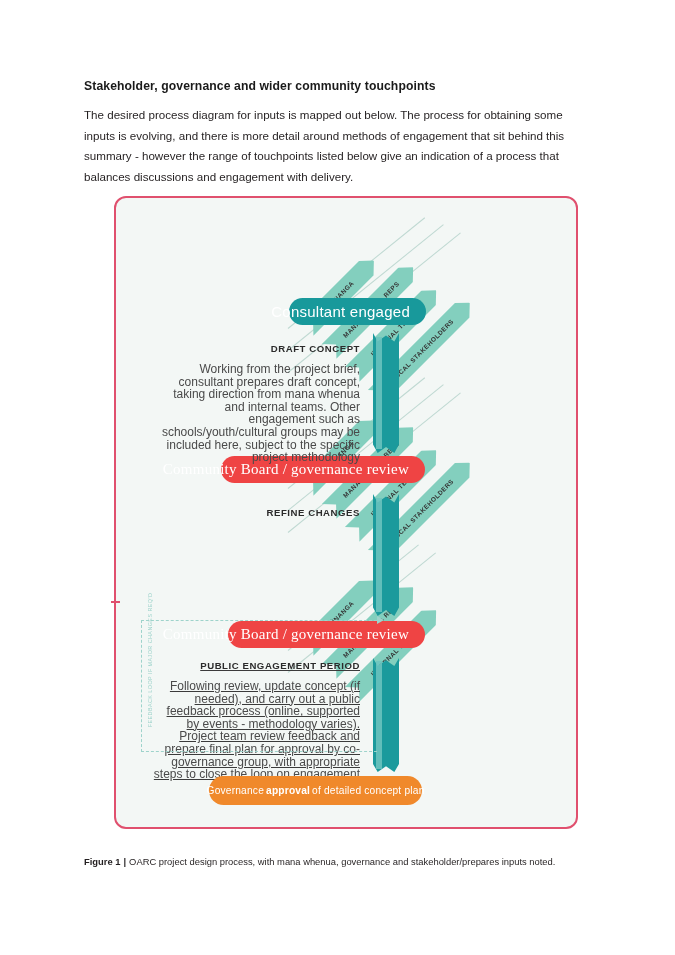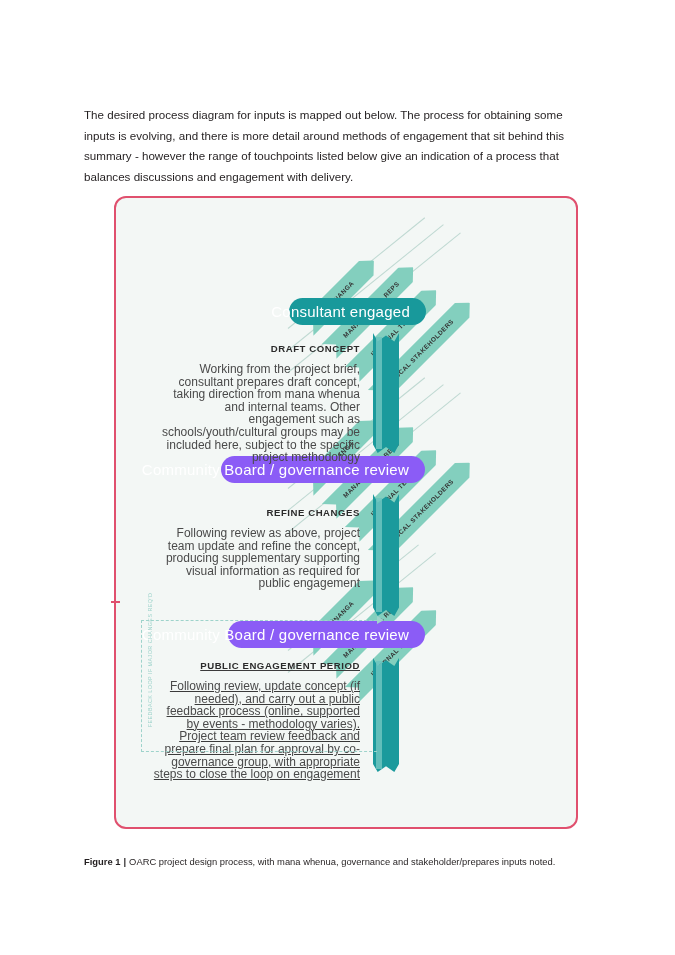--- a/index.html
+++ b/index.html
@@ -35,21 +35,21 @@
   }
 
   
   .pill {
     position: absolute; height: 27px; border-radius: 14px;
     display: flex; align-items: center; justify-content: flex-end;
     padding-right: 16px; color: #ffffff;
     font-size: 15px; letter-spacing: .25px; white-space: nowrap;
   }
   .pill.dark  { background: #18999b; }
-  .pill.light { background: #8b5cf6; }
+  .pill.light { background: #ef4444; font-family: Liberation Serif, serif; }
   .pill-consultant { left: 173px; top: 100px;  width: 137px; }
   .pill-cb1        { left: 105px; top: 258px;  width: 204px; }
   .pill-cb2        { left: 112px; top: 423px;  width: 197px; }
 
   
   .approval-bar {
     position: absolute; left: 93px; top: 578px; width: 213px; height: 29px;
     background: #f0892b; border-radius: 15px;
     display: flex; align-items: center; justify-content: center;
     color: #fff; font-size: 10.2px; letter-spacing: .2px; white-space: nowrap;
@@ -130,20 +130,21 @@
     position: absolute; left: 84px; top: 856px; width: 520px;
     font-size: 9.4px; color: #231f20;
   }
   .caption b { font-weight: bold; }
 </style>
 </head>
 <body>
 
 <div class="page">
 
+  <div class="doc-heading">Stakeholder, governance and wider community touchpoints</div>
   <div class="doc-para">The desired process diagram for inputs is mapped out below.  The process for obtaining some inputs is evolving, and there is more detail around methods of engagement that sit behind this summary - however the range of touchpoints listed below give an indication of a process that balances discussions and engagement with delivery.</div>
 
   <div class="figure-frame">
     <div class="frame-tick"></div>
 
     <div class="guide" style="left:172px; top:130px; width:176px; transform:rotate(-39deg);"></div>
     <div class="guide" style="left:172px; top:152px; width:200px; transform:rotate(-39deg);"></div>
     <div class="guide" style="left:172px; top:174px; width:222px; transform:rotate(-39deg);"></div>
 
     <div class="guide" style="left:172px; top:290px; width:176px; transform:rotate(-39deg);"></div>
@@ -217,31 +218,35 @@
     <div class="pill light pill-cb2">
       <span>Community Board / governance review</span>
     </div>
 
     <div class="section sec-draft">
       <div class="sec-title">DRAFT CONCEPT</div>
       <div class="sec-body">Working from the project brief, consultant prepares draft concept, taking direction from mana whenua and internal teams.  Other engagement such as schools/youth/cultural groups may be included here, subject to the specific project methodology</div>
     </div>
     <div class="section sec-refine">
       <div class="sec-title">REFINE CHANGES</div>
-      <div class="sec-body">Following review as above, project team update and refine the concept, producing supplementary supporting visual information as required for public engagement</div>
     </div>
     <div class="section sec-public">
       <div class="sec-title">PUBLIC ENGAGEMENT PERIOD</div>
       <div class="sec-body">Following review, update concept (if needed), and carry out a public feedback process (online, supported by events - methodology varies).  Project team review feedback and prepare final plan for approval by co-governance group, with appropriate steps to close the loop on engagement</div>
     </div>
 
     <div class="loop-box">
       <div class="loop-arrow"></div>
       <div class="loop-label">FEEDBACK LOOP IF MAJOR CHANGES REQ'D</div>
     </div>
 
+    <div class="approval-bar">
+      <span>Governance </span>
+        <b>approval</b>
+        <span> of detailed concept plan</span>
+    </div>
   </div>
 
   <div class="caption">
     <b>Figure 1</b><b style="padding:0 3px;">|</b><span>OARC project design process, with mana whenua, governance and stakeholder/prepares inputs noted.</span>
   </div>
 
 </div>
 
 </body></html>

